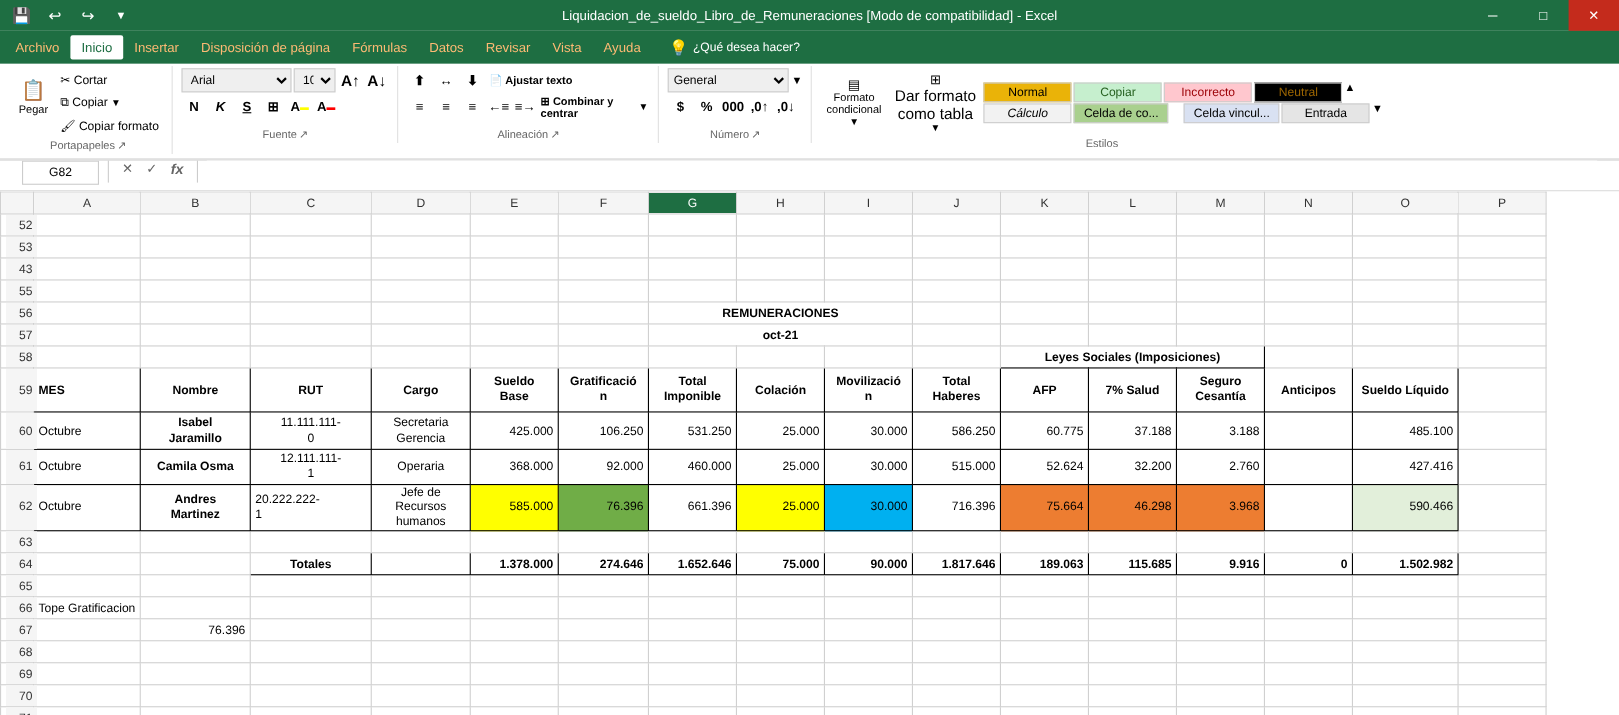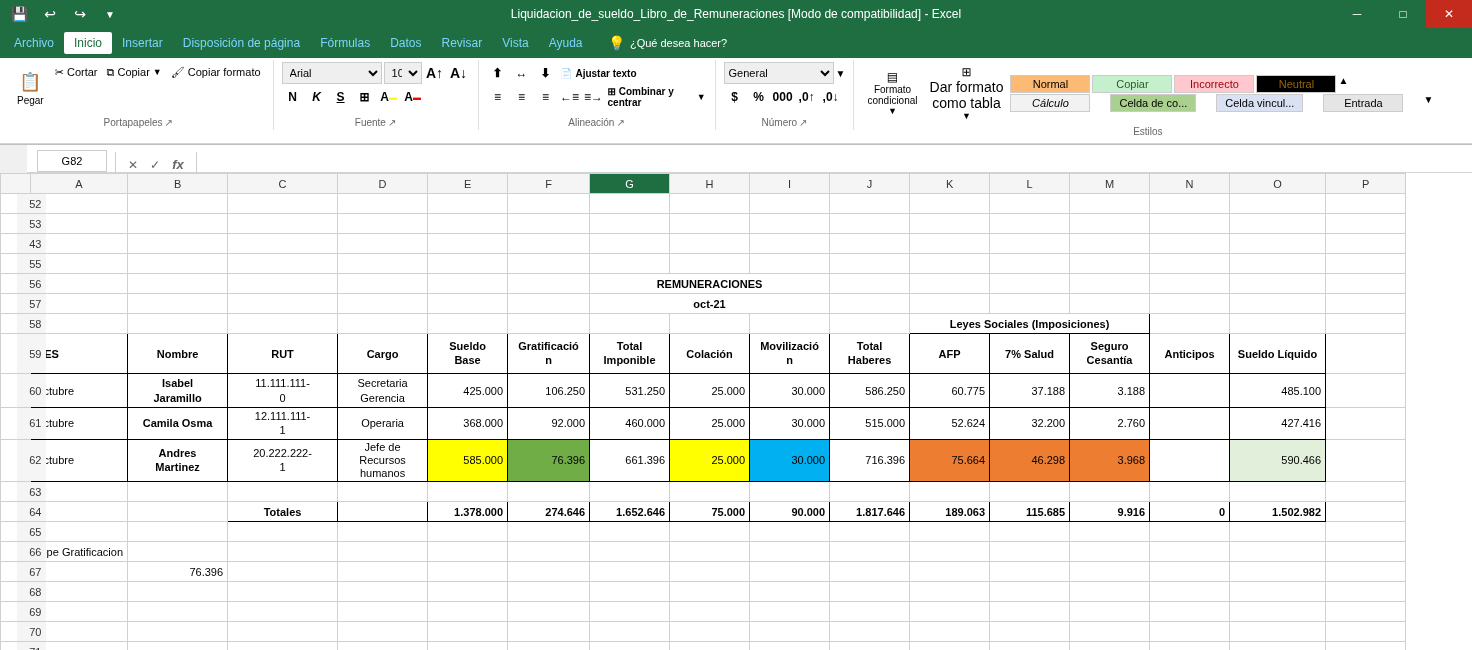--- a/index.html
+++ b/index.html
@@ -49,21 +49,21 @@
 
     
     #menu-bar {
       background: #1e6e42;
       height: 30px;
       display: flex;
       align-items: center;
       padding: 0 4px;
     }
     .menu-item {
-      color: #7dd3fc;
+      color: #fdba74;
       padding: 4px 10px;
       cursor: pointer;
       font-size: 12px;
       border-radius: 2px;
     }
     .menu-item:hover, .menu-item.active { background: rgba(255,255,255,0.2); }
     .menu-item.active { background: white; color: #1e6e42; }
 
     
     #ribbon {
@@ -137,39 +137,38 @@
 
     
     .style-cell {
       padding: 2px 8px;
       border: 1px solid #ccc;
       font-size: 11px;
       min-width: 80px;
       text-align: center;
       cursor: pointer;
     }
-    .style-normal { background: #fdba74; }
+    .style-normal { background: #eab308; }
     .style-bueno { background: #c6efce; color: #276221; }
     .style-incorrecto { background: #ffc7ce; color: #9c0006; }
     .style-neutral { background: #000000; color: #9c6500; }
     .style-calculo { background: #f2f2f2; font-style: italic; }
     .style-celda-co { background: #a9d08e; }
-    .style-celda-vi { background: #d9e1f2; }
+    .style-celda-vi { background: #d9e1f2; margin-left: 12px; }
     .style-entrada { background: #e5e5e5; }
 
     
     #formula-bar {
       background: white;
       border-bottom: 1px solid #d4d4d4;
       height: 28px;
       display: flex;
-      align-items: flex-end;
+      align-items: flex-start;
       gap: 4px;
-      padding: 0 10px;
-      margin-left: 27px;
+      padding: 0 20px;
     }
     #cell-ref {
       width: 70px; height: 22px;
       border: 1px solid #ccc;
       padding: 2px 4px;
       font-size: 11px;
       text-align: center;
     }
     .formula-sep { width: 1px; background: #ccc; height: 20px; margin: 0 4px; }
     #formula-input {
@@ -212,21 +211,21 @@
     #spreadsheet .col-header.selected { background: #1e6e42; color: white; }
     
     #spreadsheet .row-header {
       background: #f5f5f5;
       text-align: right;
       font-weight: normal;
       width: 30px;
       min-width: 30px;
       padding: 0 4px;
       position: sticky;
-      left: 16px;
+      left: 4px;
       z-index: 1;
       border: 1px solid #d0d0d0;
       color: #333;
       font-size: 11px;
     }
     #spreadsheet td {
       height: 20px;
       padding: 1px 4px;
       font-size: 11px;
     }
@@ -290,21 +289,21 @@
 
 <div class="ribbon-section">
   <div id="ribbon" style="min-height:78px">
 
     <div class="ribbon-group">
       <div class="ribbon-row" style="align-items:flex-start; flex:1;">
         <div class="rb-btn">
           <div class="rb-icon">📋</div>
           <div>Pegar</div>
         </div>
-        <div style="display:flex;flex-direction:row;gap:1px;">
+        <div style="display:flex;flex-direction:column;gap:1px;">
           <div class="rb-small">✂ Cortar</div>
           <div class="rb-small">⧉ Copiar <span style="font-size:9px">▼</span></div>
           <div class="rb-small">🖌 Copiar formato</div>
         </div>
       </div>
       <div class="ribbon-group-label">
           <span>Portapapeles</span> 
           <span style="cursor:pointer">↗</span>
         </div>
     </div>
@@ -395,21 +394,21 @@
             <div style="font-size:9px">▼</div>
           </div>
           <div style="display:flex;flex-direction:column;gap:1px;">
             <div style="display:flex;gap:2px;">
               <div class="style-cell style-normal">Normal</div>
               <div class="style-cell style-bueno">Copiar</div>
               <div class="style-cell style-incorrecto">Incorrecto</div>
               <div class="style-cell style-neutral">Neutral</div>
               <span style="cursor:pointer;font-size:10px">▲</span>
             </div>
-            <div style="display:flex;gap:20px;">
+            <div style="display:flex;gap:2px;">
               <div class="style-cell style-calculo">Cálculo</div>
               <div class="style-cell style-celda-co">Celda de co...</div>
               <div class="style-cell style-celda-vi">Celda vincul...</div>
               <div class="style-cell style-entrada">Entrada</div>
               <span style="cursor:pointer;font-size:10px">▼</span>
             </div>
           </div>
         </div>
       </div>
       <div class="ribbon-group-label">
@@ -665,21 +664,21 @@
           <td class="border-all text-right" style="vertical-align:middle">2.760</td>
           <td class="border-all text-right" style="vertical-align:middle"></td>
           <td class="border-all text-right" style="vertical-align:middle">427.416</td>
           <td></td>
         </tr>
 
         <tr style="height:42px">
           <td class="row-header">62</td>
           <td class="border-all" style="vertical-align:middle">Octubre</td>
           <td class="bold border-all" style="vertical-align:middle;text-align:center;white-space:normal;line-height:1.3">Andres<br>Martinez</td>
-          <td class="border-all" style="vertical-align:middle;text-align:center;white-space:normal;line-height:1.3">20.222.222-<br>1</td>
+          <td class="border-all" style="vertical-align:middle;text-align:left;white-space:normal;line-height:1.3">20.222.222-<br>1</td>
           <td class="border-all" style="vertical-align:middle;text-align:center;white-space:normal;line-height:1.2">Jefe de<br>Recursos<br>humanos</td>
           <td class="border-all text-right cell-yellow" style="vertical-align:middle">585.000</td>
           <td class="border-all text-right cell-green" style="vertical-align:middle">76.396</td>
           <td class="border-all text-right" style="vertical-align:middle">661.396</td>
           <td class="border-all text-right cell-yellow" style="vertical-align:middle">25.000</td>
           <td class="border-all text-right cell-cyan" style="vertical-align:middle">30.000</td>
           <td class="border-all text-right" style="vertical-align:middle">716.396</td>
           <td class="border-all text-right cell-orange" style="vertical-align:middle">75.664</td>
           <td class="border-all text-right cell-orange" style="vertical-align:middle">46.298</td>
           <td class="border-all text-right cell-orange" style="vertical-align:middle">3.968</td>

